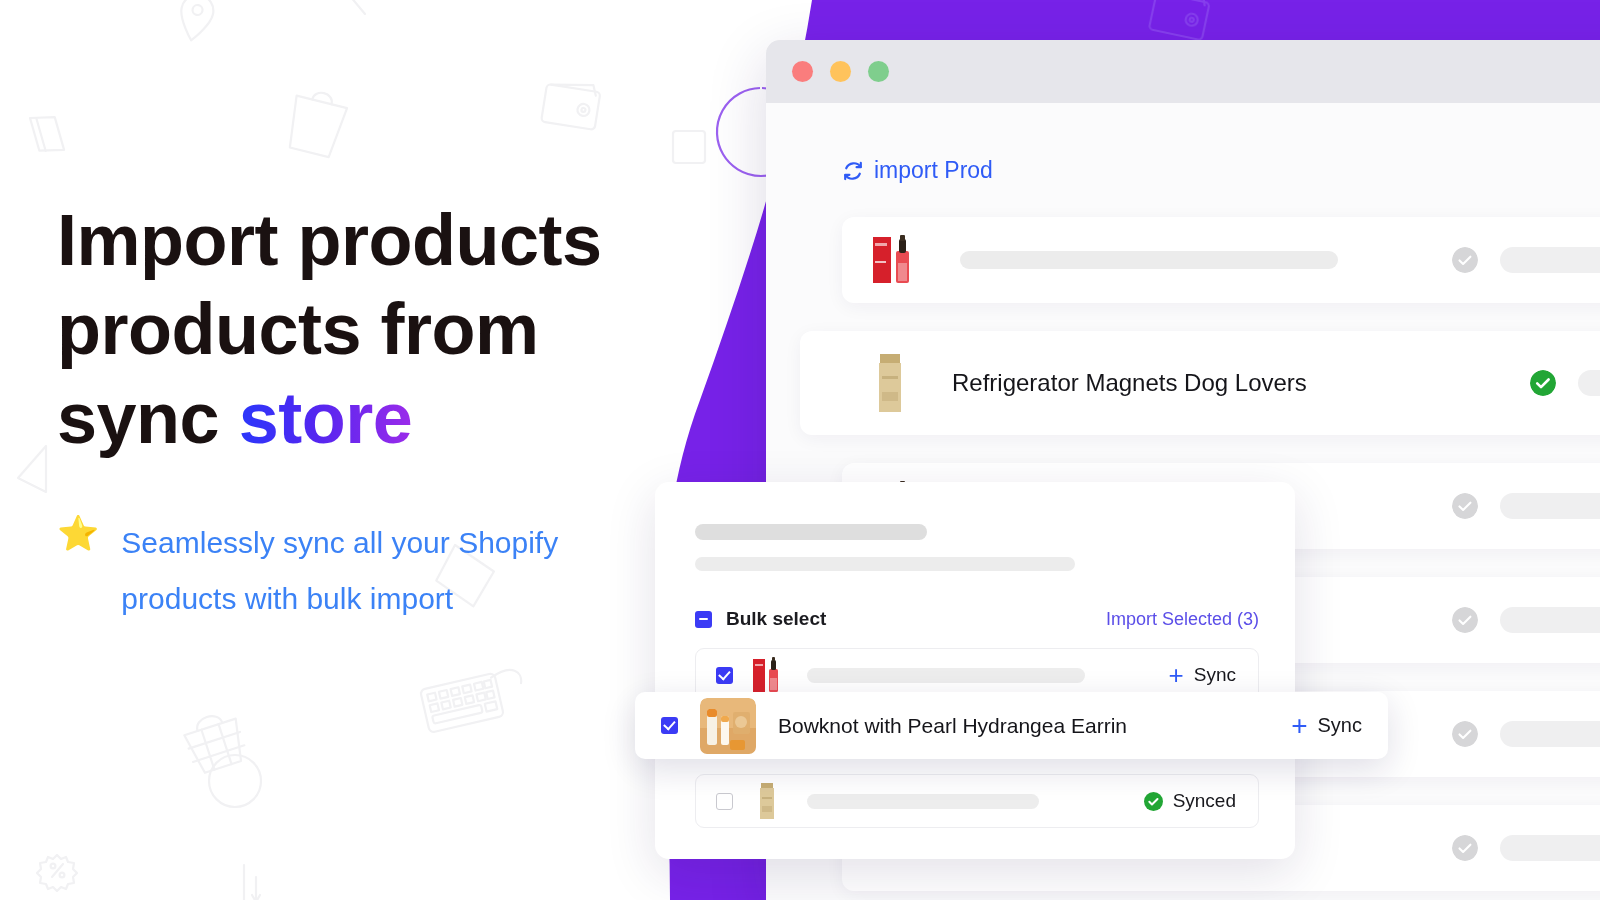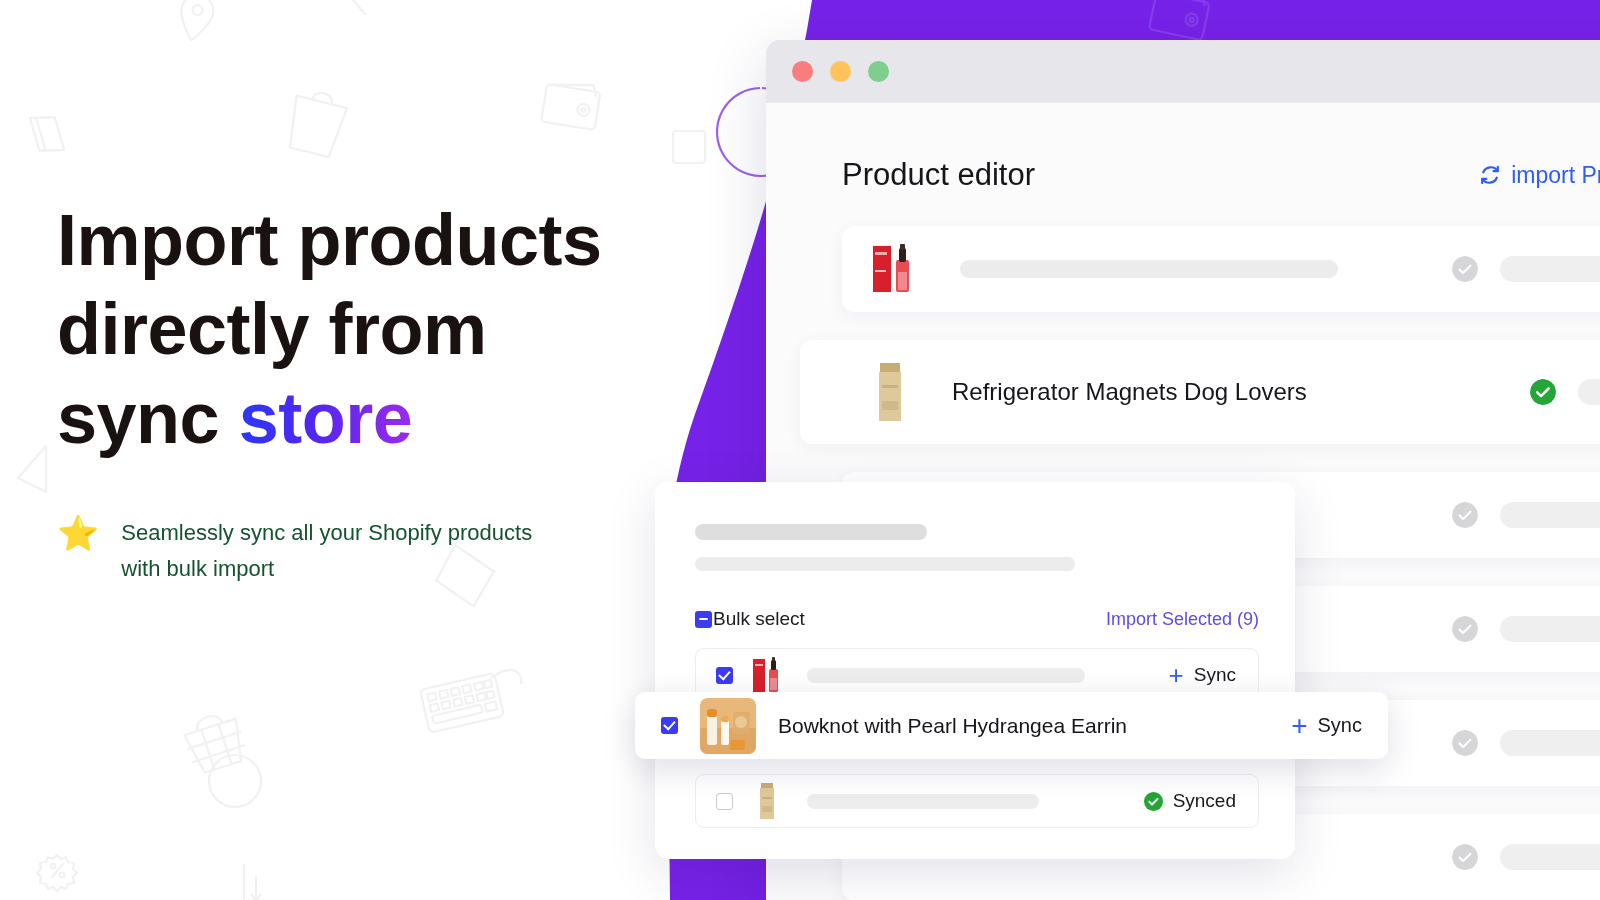--- a/index.html
+++ b/index.html
@@ -38,23 +38,23 @@
     margin-top: 48px;
   }
   .sub {
     margin-top: 52px;
     display: flex;
     align-items: flex-start;
     gap: 22px;
   }
   .sub .star { font-size: 34px; line-height: 36px; flex: 0 0 auto; }
   .sub .subtext {
-    font-size: 22px;
-    line-height: 36px;
-    color: #14532d;
+    font-size: 30px;
+    line-height: 56px;
+    color: #3b82f6;
     max-width: 440px;
   }
 
   
   .browser {
     position: absolute;
     left: 766px; top: 40px;
     width: 900px; height: 860px;
     background: #fbfbfc;
     border-radius: 14px 0 0 0;
@@ -118,21 +118,21 @@
     z-index: 8;
     padding: 42px 36px 0 40px;
   }
   .skel1 { width: 232px; height: 16px; background: #dedede; border-radius: 8px; }
   .skel2 { width: 380px; height: 14px; background: #ececec; border-radius: 7px; margin-top: 17px; }
 
   .bulk-head {
     margin-top: 37px;
     display: flex; align-items: center; justify-content: space-between;
   }
-  .bulk-left { display: flex; align-items: center; gap: 1px; }
+  .bulk-left { display: flex; align-items: center; gap: 14px; font-weight: bold; }
   .cb {
     width: 17px; height: 17px; border-radius: 3px; flex: 0 0 auto;
     display: flex; align-items: center; justify-content: center;
   }
   .cb.indet { background: #3b3bf5; }
   .cb.indet::after { content: ""; width: 9px; height: 2.5px; background:#fff; border-radius:1px; }
   .cb.on { background: #3b3bf5; }
   .cb.on::after {
     content:""; width:5px; height:9px; border:solid #fff;
     border-width: 0 2px 2px 0; transform: rotate(42deg) translate(-1px,-1px);
@@ -284,39 +284,38 @@
       <path d="M760 88 a44 44 0 1 0 2 0"></path>
     </g>
   </svg>
 </div>
 
 <div class="bottom-strip"></div>
 
 <div class="hero">
   <h1>
     <span>Import products</span><br>
-    <span>directly from</span><br>
+    <span>products from</span><br>
     <span>sync </span><span class="hl">store</span>
   </h1>
   <div class="sub">
     <span class="star">⭐</span>
     <div class="subtext">Seamlessly sync all your Shopify products with bulk import</div>
   </div>
 </div>
 
 <div class="browser">
   <div class="titlebar">
     <span class="dot r"></span>
     <span class="dot y"></span>
     <span class="dot g"></span>
   </div>
 
   <div class="win-body">
     <div class="win-head">
-      <div class="win-title">Product editor</div>
       <div class="import-link">
         <svg class="refresh-ico" viewBox="0 0 24 24">
           <path d="M20.3 7.5A9 9 0 0 0 4.6 9" fill="none" stroke="#2f5bf6" stroke-width="2.4" stroke-linecap="round"></path>
           <path d="M20.5 3.2v4.6h-4.6" fill="none" stroke="#2f5bf6" stroke-width="2.4" stroke-linecap="round" stroke-linejoin="round"></path>
           <path d="M3.7 16.5A9 9 0 0 0 19.4 15" fill="none" stroke="#2f5bf6" stroke-width="2.4" stroke-linecap="round"></path>
           <path d="M3.5 20.8v-4.6h4.6" fill="none" stroke="#2f5bf6" stroke-width="2.4" stroke-linecap="round" stroke-linejoin="round"></path>
         </svg>
         <span>import Prod</span>
       </div>
     </div>
@@ -415,21 +414,21 @@
 
 <div class="bulk-panel">
   <div class="skel1"></div>
   <div class="skel2"></div>
 
   <div class="bulk-head">
     <div class="bulk-left">
       <span class="cb indet"></span>
       <span class="bulk-label">Bulk select</span>
     </div>
-    <div class="import-sel">Import Selected (9)</div>
+    <div class="import-sel">Import Selected (3)</div>
   </div>
 
   <div class="brow">
     <span class="cb on"></span>
     <svg class="bthumb" viewBox="0 0 28 38">
       <rect x="0" y="3" width="12" height="33" fill="#d6202b"></rect>
       <rect x="2" y="8" width="8" height="2" fill="#f0a8ac"></rect>
       <rect x="16" y="13" width="9" height="23" rx="1.5" fill="#e94b52"></rect>
       <rect x="17" y="22" width="7" height="12" fill="#fff" opacity=".35"></rect>
       <rect x="18" y="4" width="5" height="10" rx="1.5" fill="#2b2118"></rect>

